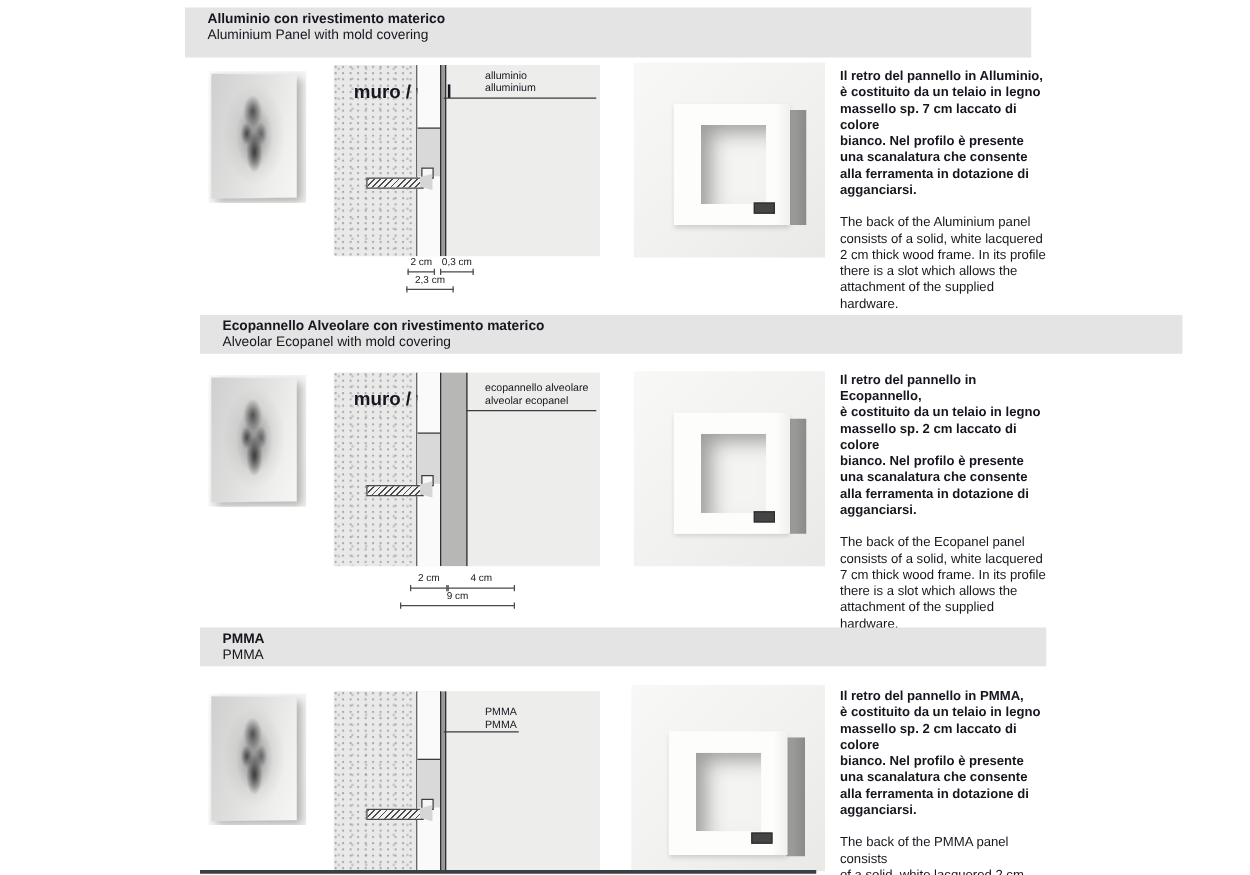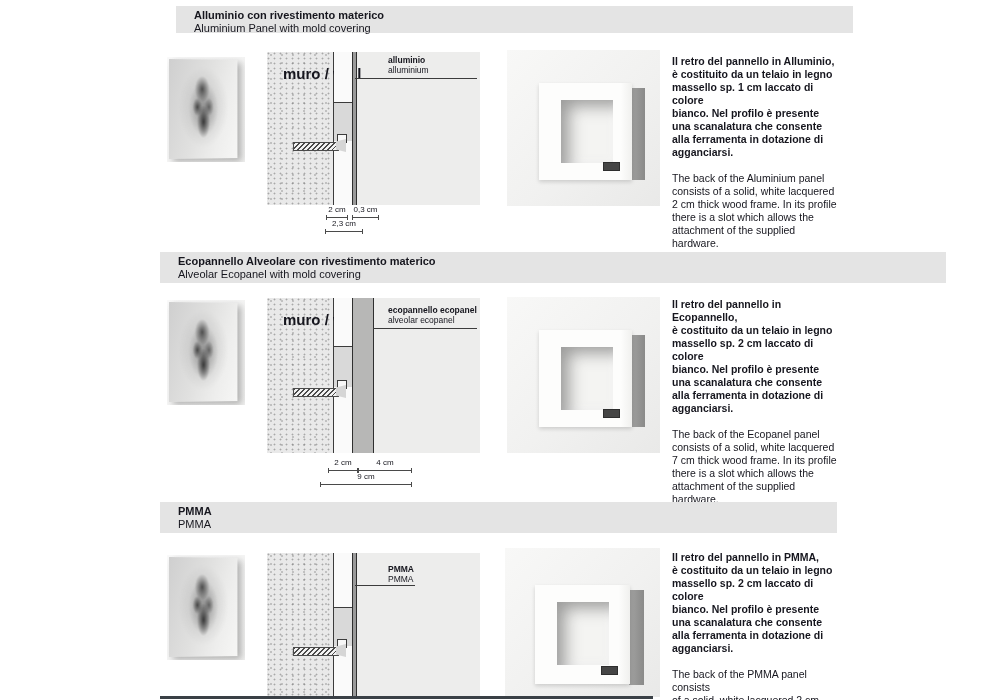--- a/index.html
+++ b/index.html
@@ -39,21 +39,21 @@
   .notch{position:absolute;left:70px;width:8px;height:7px;background:#f7f7f7;border:1px solid #3b3b3b;}
   .screw-shaft{position:absolute;left:26px;width:44px;height:7px;border:1px solid #4a4a4a;background:
       repeating-linear-gradient(135deg,#4a4a4a 0 1px,transparent 1px 3.5px),#f2f2f2;}
   .screw-head{position:absolute;left:69px;width:10px;height:13px;background:#d6d6d6;
       clip-path:polygon(0 20%,100% 0,100% 100%,0 80%);filter:drop-shadow(0 0 .6px #333);}
   .panel-thin{position:absolute;left:85px;width:3px;top:0;bottom:0;background:#9a9a9a;
       border-left:1px solid #2f2f2f;border-right:1px solid #2f2f2f;}
   .panel-thick{position:absolute;left:85px;width:20px;top:0;bottom:0;background:#b7b7b6;
       border-left:1px solid #2f2f2f;border-right:1px solid #2f2f2f;}
   .mat-label{position:absolute;font-size:8.5px;line-height:10px;white-space:nowrap;color:#16161e;}
-  .mat-bold{font-weight:bold;}
+  .mat-bold{font-weight:normal;}
   .leader{position:absolute;height:0;border-top:1px solid #3b3b3b;}
 
   
   .dimrow{position:absolute;white-space:nowrap;}
   .dim{position:relative;display:inline-block;vertical-align:top;text-align:center;
        font-size:8px;line-height:9px;color:#16161e;border-bottom:1px solid #4a4a4a;
        padding-bottom:2px;height:10px;box-sizing:content-box;}
   .dim::before,.dim::after{content:"";position:absolute;bottom:-3px;width:1px;height:5px;background:#4a4a4a;}
   .dim::before{left:0;}.dim::after{right:0;}
 
@@ -73,21 +73,21 @@
   .desc-en{white-space:pre-line;margin:0;}
 
   .bottom-rule{position:absolute;left:160px;top:696px;width:493px;height:3px;background:#3a4046;}
 </style>
 </head>
 <body>
 
 <div class="page">
 
   <div>
-    <div class="band" style="left:176px;top:6px;width:677px;height:27px">
+    <div class="band" style="left:148px;top:6px;width:677px;height:40px">
       <div class="band-title">Alluminio con rivestimento materico</div>
       <div class="band-sub">Aluminium Panel with mold covering</div>
     </div>
 
     <div class="art" style="left:167px;top:57px;width:78px;height:105px">
       <div class="art-panel"></div>
     </div>
 
     <div class="diagram" style="left:267px;top:52px;width:213px;height:153px">
       <div class="wall"></div>
@@ -116,21 +116,21 @@
       <div class="pshadow" style="left:123px;top:38px;width:15px;height:92px"></div>
       <div class="frame" style="left:32px;top:33px;width:93px;height:97px">
         <div class="opening"></div>
         <div class="sticker"></div>
       </div>
     </div>
 
     <div class="desc" style="left:672px;top:55px;width:166px">
       <p class="desc-it">Il retro del pannello in Alluminio,
 è costituito da un telaio in legno
-massello sp. 1 cm laccato di colore
+massello sp. 7 cm laccato di colore
 bianco.  Nel profilo è presente
 una scanalatura che consente
 alla ferramenta in dotazione di
 agganciarsi.</p>
       <p class="desc-en">The back of the Aluminium panel
 consists of a solid, white lacquered
 2 cm thick wood frame.  In its profile
 there is a slot which allows the
 attachment of the supplied hardware.</p>
     </div>
@@ -149,21 +149,21 @@
     <div class="diagram" style="left:267px;top:298px;width:213px;height:155px">
       <div class="wall"></div>
       <div class="wall-label">muro / wall</div>
       <div class="gapstrip"></div>
       <div class="block" style="top:48px;height:40px"></div>
       <div class="notch" style="top:82px"></div>
       <div class="screw-shaft" style="top:90px"></div>
       <div class="screw-head" style="top:87px"></div>
       <div class="panel-thick"></div>
       <div class="mat-label" style="left:121px;top:7px">
-        <div class="mat-bold">ecopannello ecopanel</div>
+        <div class="mat-bold">ecopannello alveolare</div>
         <div class="mat-reg">alveolar ecopanel</div>
       </div>
       <div class="leader" style="left:106px;top:30px;width:104px"></div>
     </div>
 
     <div class="dimrow" style="left:328px;top:458px">
       <span class="dim" style="width:30px">2 cm</span><span class="dim" style="width:54px">4 cm</span>
     </div>
     <div class="dimrow" style="left:320px;top:472px">
       <span class="dim" style="width:92px">9 cm</span>

